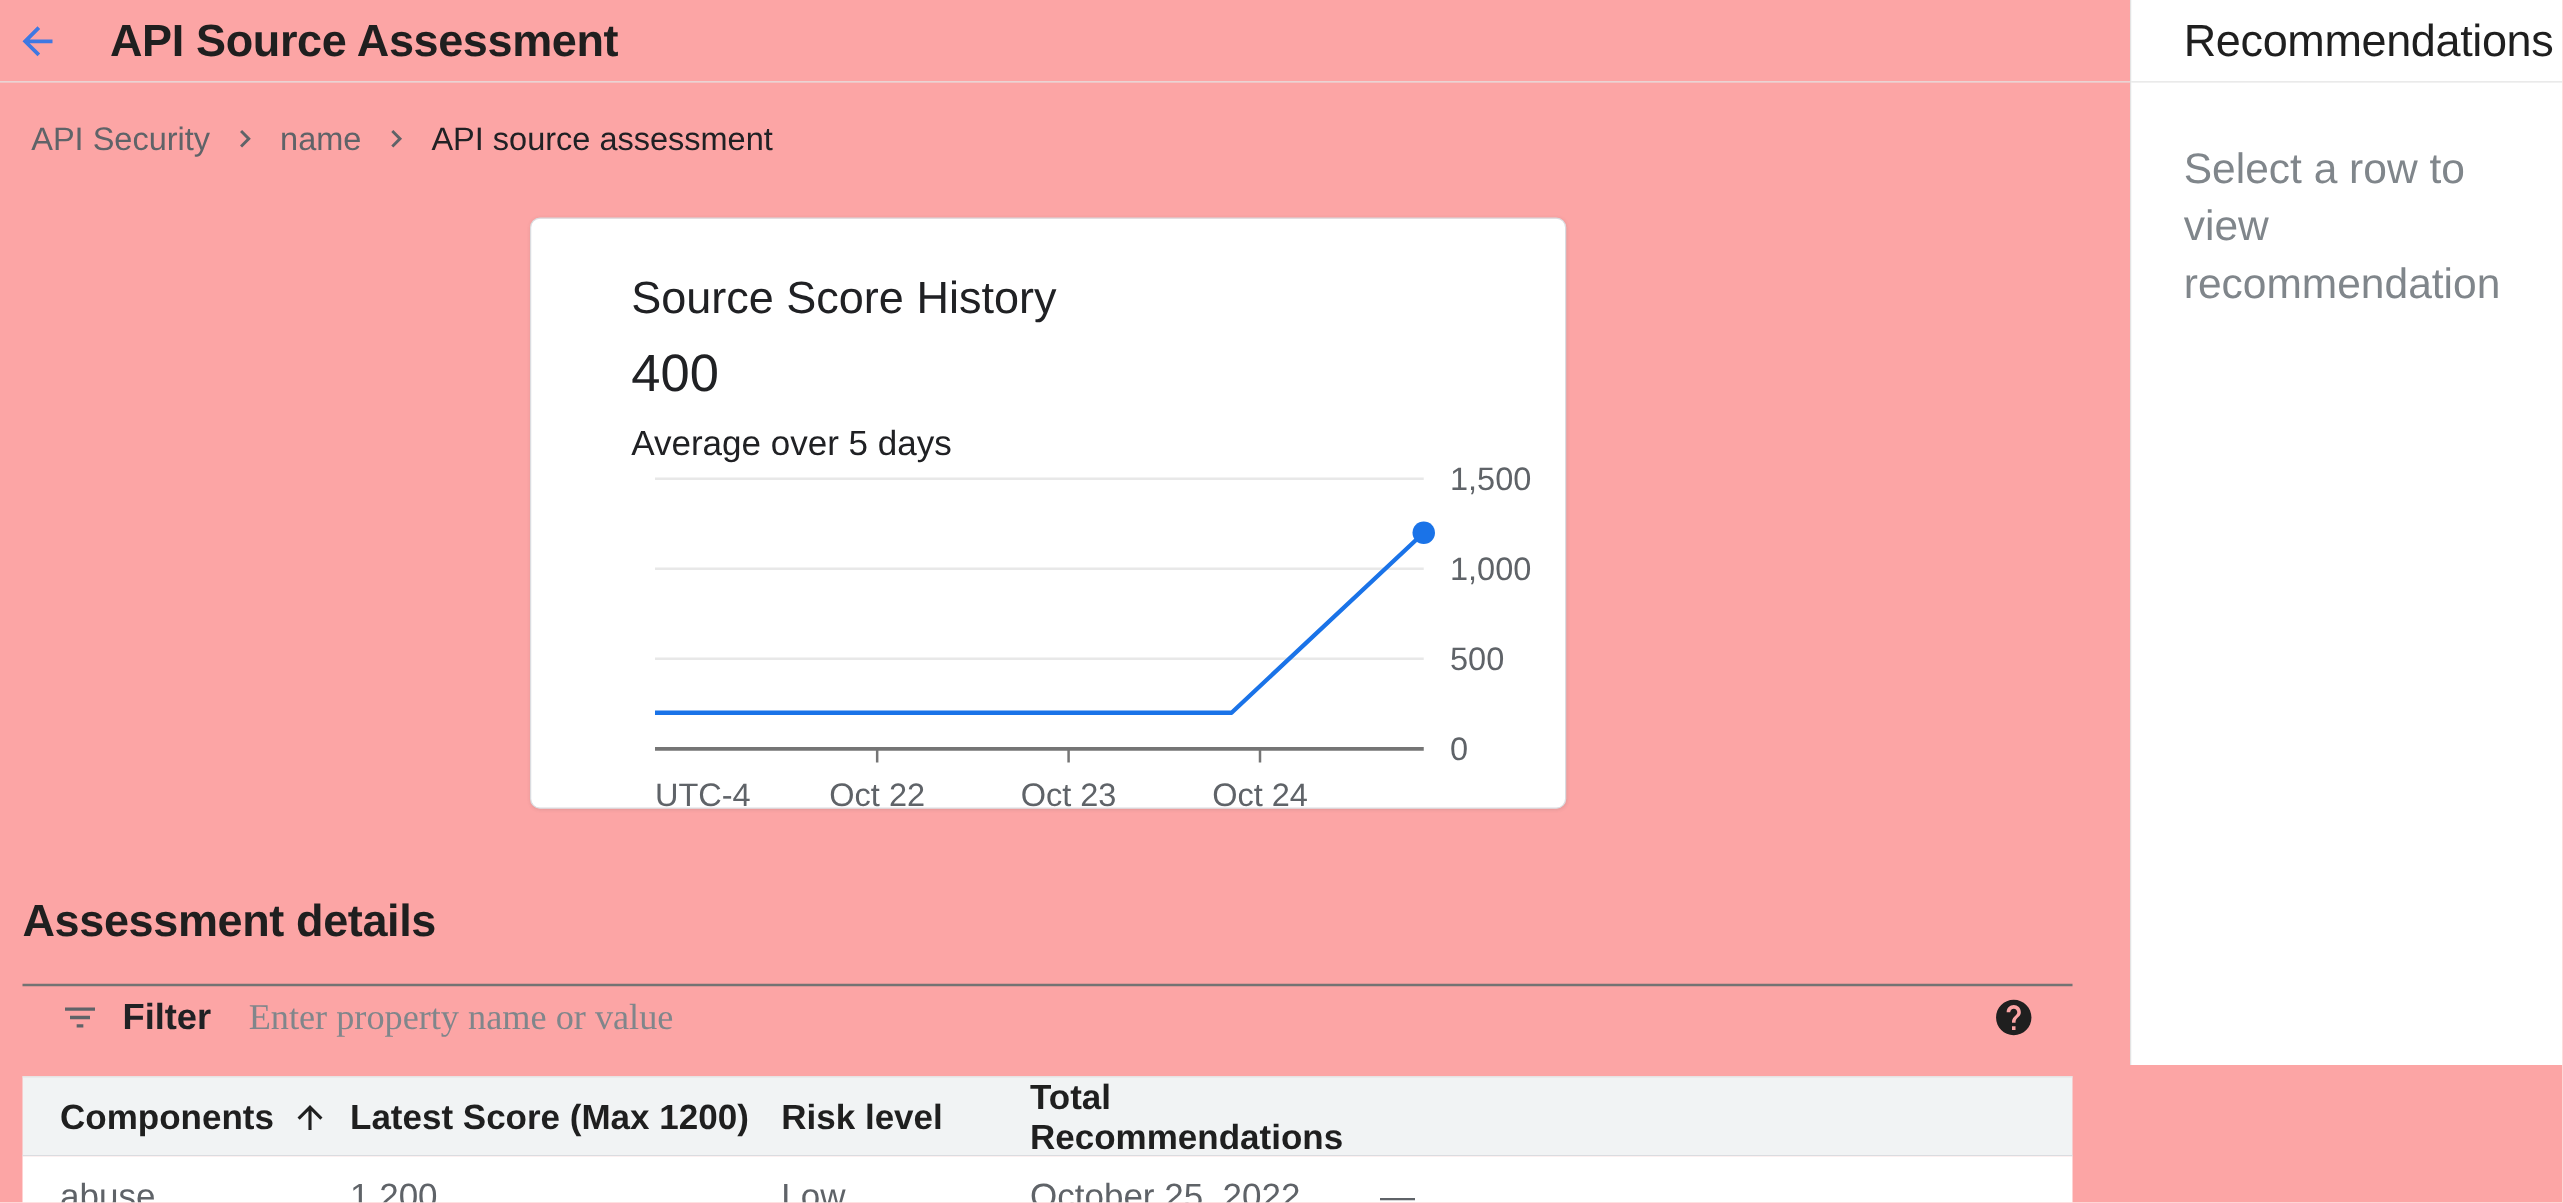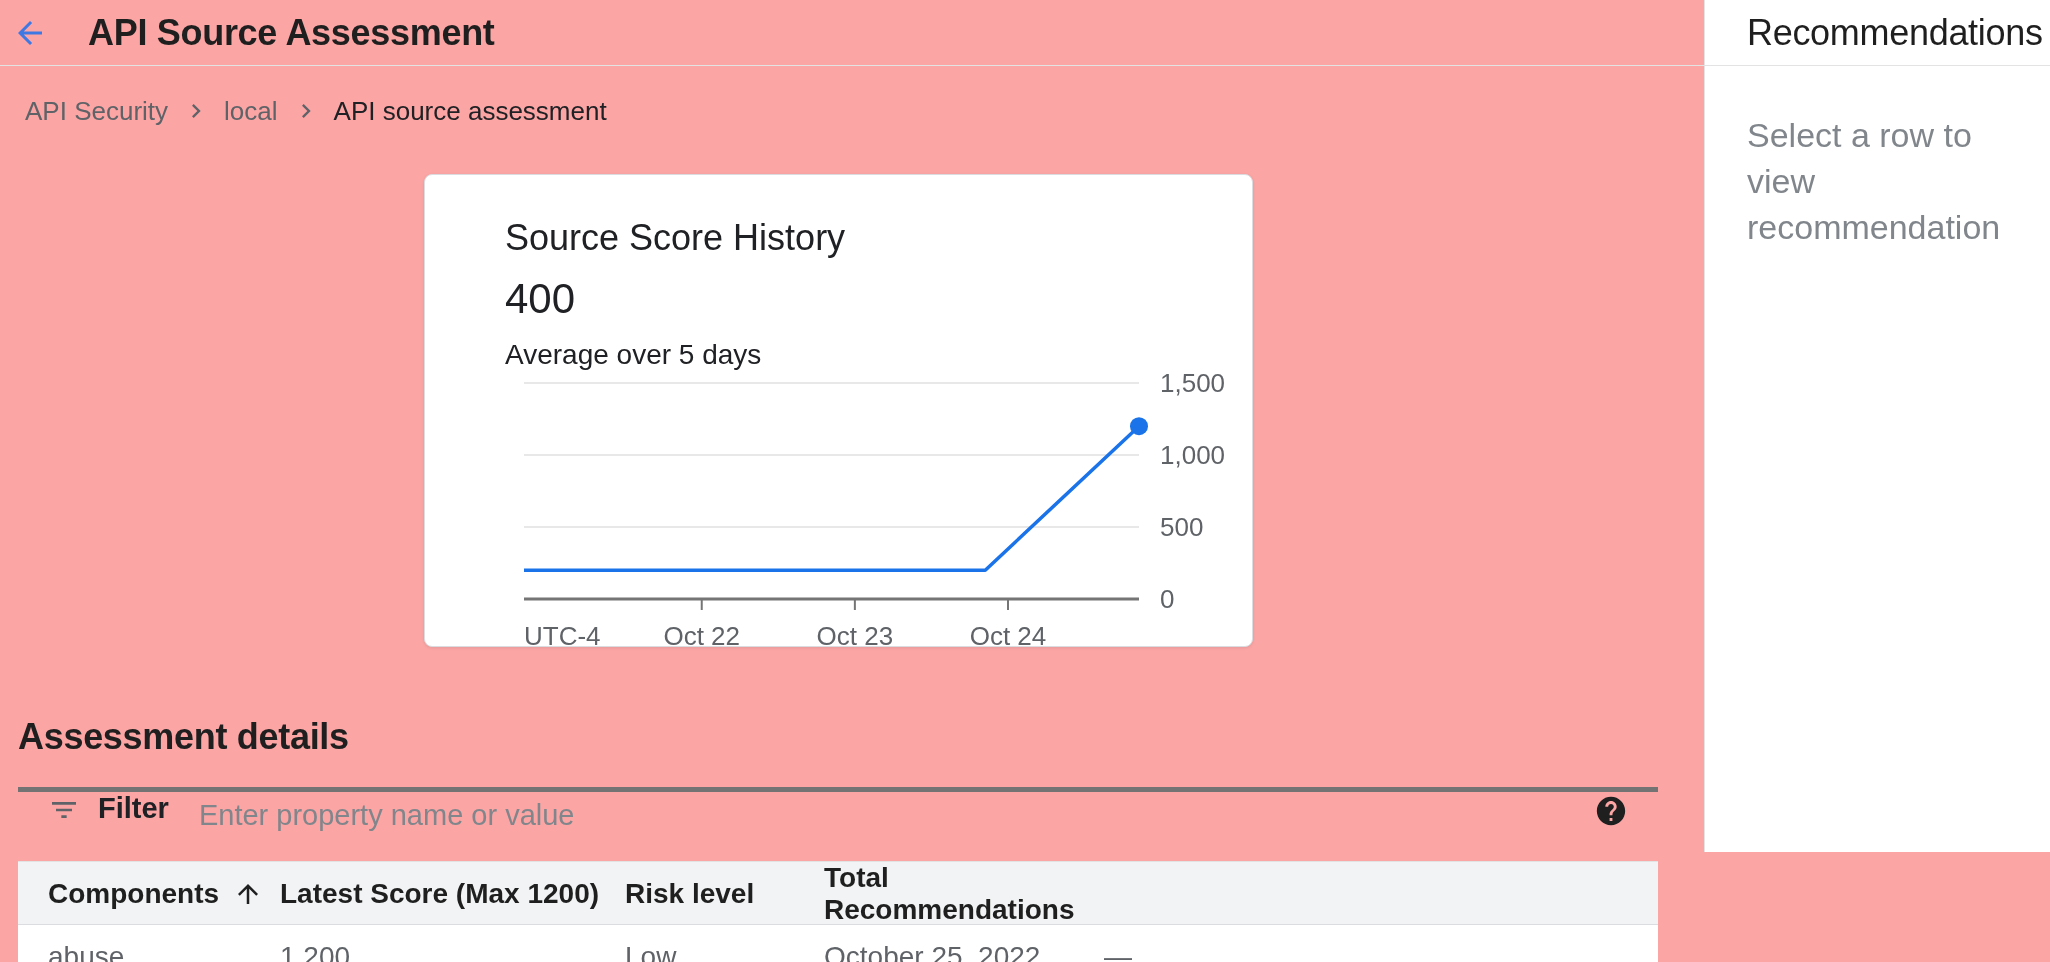--- a/index.html
+++ b/index.html
@@ -56,29 +56,29 @@
   .card-subtitle{ position:absolute; left:80px; top:164px; font-size:28px; color:#202124; }
   .chart-svg { position:absolute; left:99px; top:192px; width:760px; height:290px; }
   .chart-svg text { font-family:"Liberation Sans", sans-serif; font-size:26px; fill:#5f6368; }
 
   
   .details-heading {
     position:absolute; left:18px; top:716px; font-size:36px; letter-spacing:-0.3px; color:#1f1f1f;
   }
   .filter-bar {
     position:absolute; left:18px; top:787px; width:1640px; height:52px;
-    border-top:5px solid #737373; display:flex; padding:0 28px;
+    border-top:2px solid #737373; display:flex; align-items:center; padding:0 28px;
   }
   .filter-icon-btn { border:none; background:transparent; width:36px; height:36px; cursor:pointer;
     display:flex; align-items:center; justify-content:center; }
   .filter-icon-btn svg { width:32px; height:32px; fill:#5f6368; }
   .filter-label { margin-left:16px; font-size:29px; font-weight:bold; color:#202124; }
   .filter-input {
     flex:1; margin-left:30px; border:none; outline:none; font-size:29px;
-    font-family:Liberation Sans, sans-serif; color:#202124; background:transparent;
+    font-family:Liberation Serif, serif; color:#202124; background:transparent;
   }
   .filter-input::placeholder { color:#80868b; opacity:1; }
   .help-btn { border:none; background:transparent; width:38px; height:38px; cursor:pointer;
     display:flex; align-items:center; justify-content:center; }
   .help-btn svg { width:34px; height:34px; fill:#1f1f1f; }
 
   .details-table { position:absolute; left:18px; top:861px; width:1640px; }
   .t-row {
     display:grid; grid-template-columns:232px 345px 199px 280px 1fr;
     align-items:center; height:64px; padding-left:30px;
@@ -113,21 +113,21 @@
     <div class="side-empty">Select a row to view recommendation</div>
   </div>
 
   <nav class="breadcrumb">
     <a class="crumb-link">API Security</a>
     <span class="crumb-sep">
       <svg viewBox="0 0 24 24">
           <path d="M10 6L8.59 7.41 13.17 12l-4.58 4.59L10 18l6-6z"></path>
         </svg>
     </span>
-    <a class="crumb-link">local</a>
+    <a class="crumb-link">name</a>
     <span class="crumb-sep">
       <svg viewBox="0 0 24 24">
           <path d="M10 6L8.59 7.41 13.17 12l-4.58 4.59L10 18l6-6z"></path>
         </svg>
     </span>
     <span class="crumb-current">API source assessment</span>
   </nav>
 
   <section class="score-card">
     <div class="card-title">Source Score History</div>

